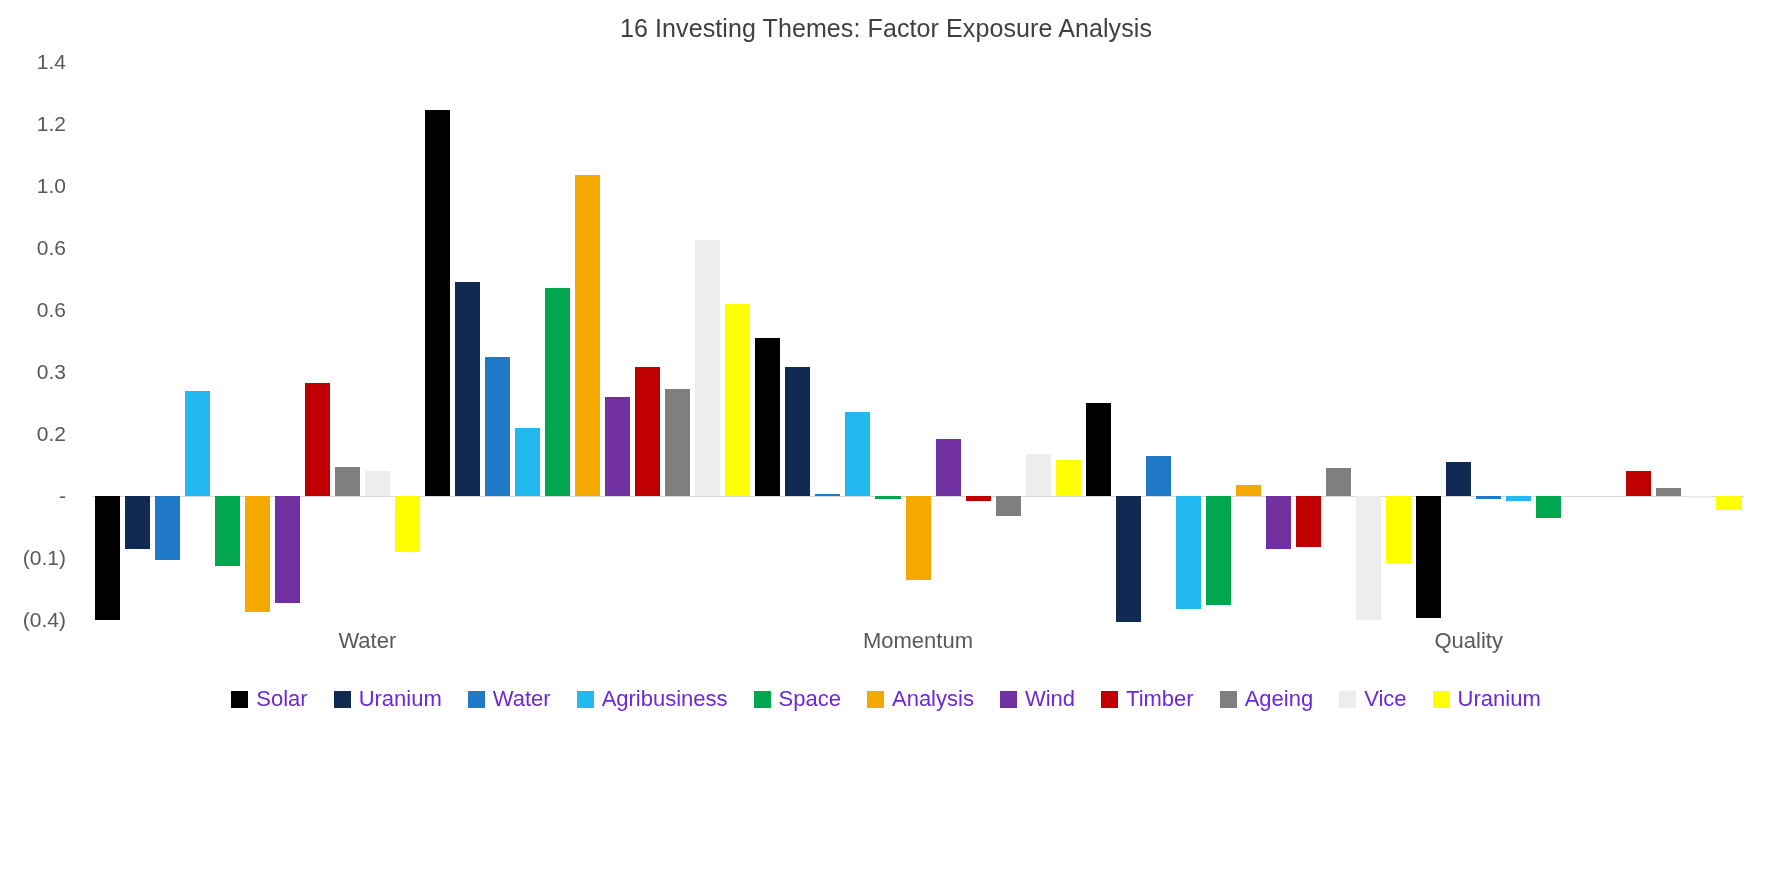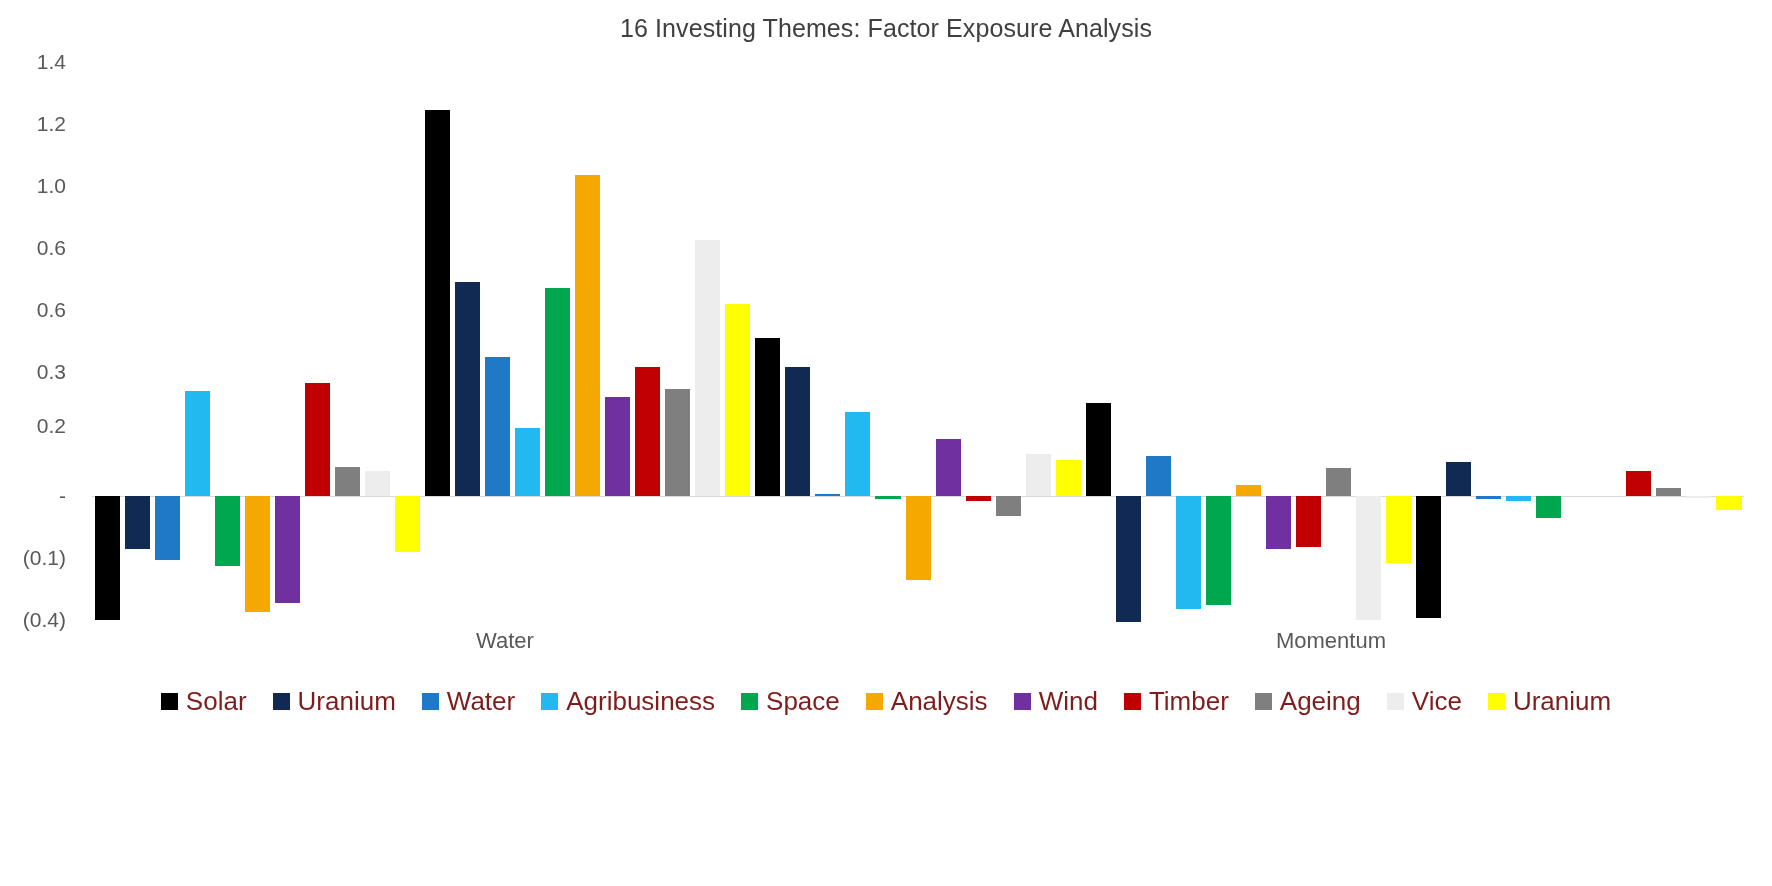--- a/index.html
+++ b/index.html
@@ -122,40 +122,40 @@
     align-items: center;
     margin: 0 13px;
   }
   .legend-swatch {
     width: 17px;
     height: 17px;
     margin-right: 8px;
     flex: 0 0 auto;
   }
   .legend-label {
-    font-size: 26px;
-    color: #7f1d1d;
+    font-size: 22px;
+    color: #6d28d9;
     white-space: nowrap;
   }
 </style>
 </head>
 <body>
 
 <div class="chart-root">
 
   <div class="chart-title">16 Investing Themes: Factor Exposure Analysis</div>
 
   <div class="y-axis-labels" id="y-axis">
       <div class="y-tick" style="top: 0px;">1.4</div>
       <div class="y-tick" style="top: 62px;">1.2</div>
       <div class="y-tick" style="top: 124px;">1.0</div>
       <div class="y-tick" style="top: 186px;">0.6</div>
       <div class="y-tick" style="top: 248px;">0.6</div>
       <div class="y-tick" style="top: 310px;">0.3</div>
-      <div class="y-tick" style="top: 364px;">0.2</div>
+      <div class="y-tick" style="top: 372px;">0.2</div>
       <div class="y-tick" style="top: 434px;">-</div>
       <div class="y-tick" style="top: 496px;">(0.1)</div>
       <div class="y-tick" style="top: 558px;">(0.4)</div>
     </div>
 
   <div class="plot-area" id="plot-area">
     <div class="zero-line" id="zero-line" style="top: 434px;"></div>
     <div class="groups" id="groups">
         <div class="group">
           <div class="bars">
@@ -341,20 +341,21 @@
               <div class="bar" style="background: rgb(255, 255, 0); top: 434px; height: 13.95px;"></div>
             </div>
           </div>
         </div>
       </div>
   </div>
 
   <div class="x-axis-labels" id="x-axis">
       <div class="x-label">Water</div>
       <div class="x-label">Momentum</div>
+      <div class="x-label">Quality</div>
     </div>
 
   <div class="legend" id="legend">
       <div class="legend-item">
         <span class="legend-swatch" style="background: rgb(0, 0, 0);"></span>
         <span class="legend-label">Solar</span>
       </div>
       <div class="legend-item">
         <span class="legend-swatch" style="background: rgb(16, 42, 83);"></span>
         <span class="legend-label">Uranium</span>

